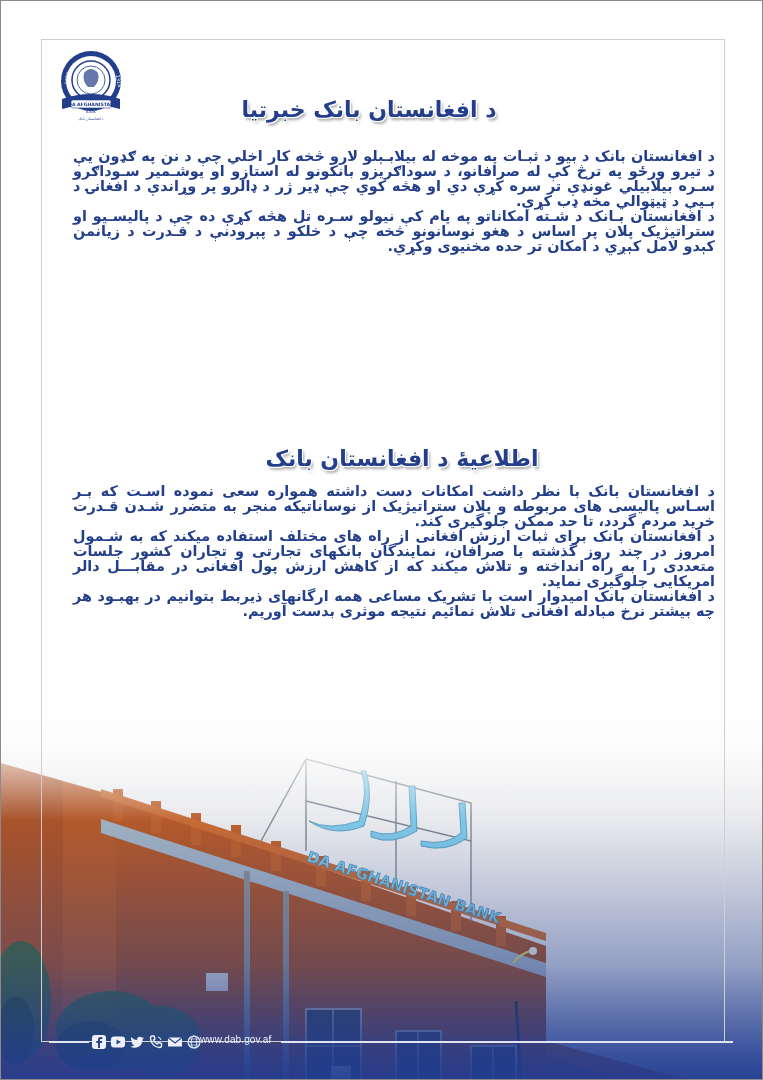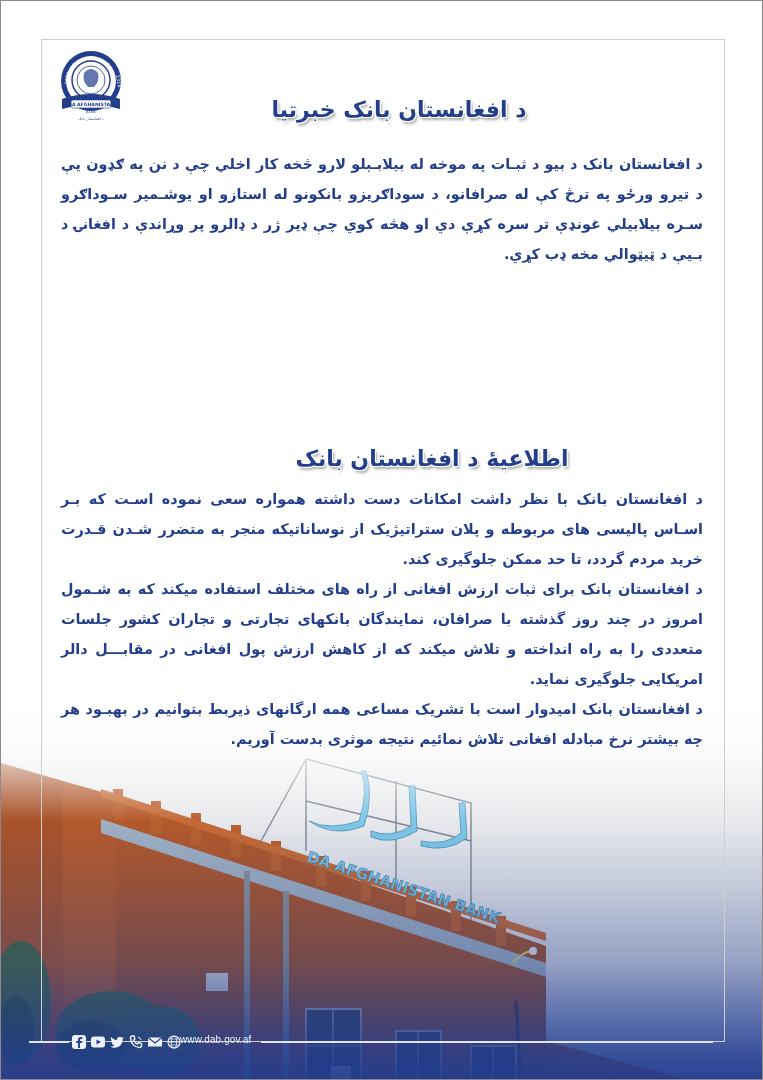--- a/index.html
+++ b/index.html
@@ -19,35 +19,35 @@
     .photo-blue { position: absolute; left: 0; top: 820px; width: 763px; height: 260px;
       background: linear-gradient(to bottom, rgba(35,62,140,0) 0%, rgba(35,62,140,0.35) 55%, rgba(33,60,145,0.85) 90%, rgba(33,60,145,0.95) 100%); }
 
     
     .frame { position: absolute; left: 40px; top: 38px; width: 684px; height: 1003px; border: 1.5px solid #cfcfcf; }
 
     
     .logo { position: absolute; left: 55px; top: 48px; width: 70px; height: 74px; }
 
     
-    .heading { position: absolute; left: 56px; width: 684px; text-align: center; direction: rtl;
+    .heading { position: absolute; left: 26px; width: 684px; text-align: center; direction: rtl;
       font-family: "DejaVu Sans", sans-serif; font-weight: bold; color: #233e8b;
       text-shadow: 0 0 1px #ffffff, 1px 1px 0 #ffffff, -1px -1px 0 #ffffff, 1px -1px 0 #ffffff, -1px 1px 0 #ffffff, 2px 3px 3px rgba(0,0,0,0.35); }
     .heading-1 { top: 96px; font-size: 22px; letter-spacing: 0; }
     .heading-2 { top: 445px; font-size: 22px; margin-left: 33px; }
 
     
-    .text-block { position: absolute; left: 60px; width: 642px; direction: rtl; text-align: justify; text-align-last: right;
-      font-family: "DejaVu Sans", sans-serif; font-weight: bold; font-size: 14.4px; line-height: 30px; color: #233e8b; }
+    .text-block { position: absolute; left: 72px; width: 642px; direction: rtl; text-align: justify; text-align-last: right;
+      font-family: "DejaVu Sans", sans-serif; font-weight: bold; font-size: 14.4px; line-height: 15px; color: #233e8b; }
     .text-block p { margin: 0; }
     .block-1 { top: 148px; }
     .block-2 { top: 483px; }
 
     
-    .footer { position: absolute; left: 28px; top: 1029px; width: 684px; height: 24px; }
+    .footer { position: absolute; left: 48px; top: 1029px; width: 684px; height: 24px; }
     .footer-line-left { position: absolute; left: 0; top: 11px; width: 40px; height: 1.5px; background: #dfe5f3; }
     .footer-line-right { position: absolute; left: 232px; top: 11px; width: 452px; height: 1.5px; background: #dfe5f3; }
     .footer-icons { position: absolute; left: 42px; top: 2px; height: 20px; display: flex; align-items: center; gap: 3px; }
     .footer-icon { width: 16px; height: 16px; display: inline-flex; align-items: center; justify-content: center; }
     .footer-icon svg { width: 16px; height: 16px; display: block; }
     .footer-url { position: absolute; left: 151px; top: 4px; font-family: "Liberation Sans", sans-serif; font-size: 10px; color: #eef1fa; letter-spacing: 0.1px; }
   </style>
 </head>
 <body>
 
@@ -162,20 +162,21 @@
       <rect x="15" y="51" width="40" height="8" rx="2" fill="#ffffff" stroke="#233e8b" stroke-width="0.6"></rect>
       <text x="35" y="57" font-size="4.6" fill="#233e8b" text-anchor="middle" font-family="DejaVu Sans, sans-serif" font-weight="bold">DA AFGHANISTAN</text>
       <text x="35" y="64" font-size="3.6" fill="#233e8b" text-anchor="middle" font-family="DejaVu Sans, sans-serif">BANK</text>
       <text x="35" y="71" font-size="3.6" fill="#233e8b" text-anchor="middle" font-family="DejaVu Sans, sans-serif">د افغانستان بانک</text>
     </svg>
   </div>
 
   <h1 class="heading heading-1">د افغانستان بانک خبرتیا</h1>
   <div class="text-block block-1">
     <p>د افغانستان بانک د بيو د ثبـات په موخه له بيلابـېلو لارو څخه کار اخلي چې د نن په ګډون يې د تيرو ورځو په ترڅ کې له صرافانو، د سوداګريزو بانکونو له استازو او يوشـمير سـوداګرو سـره بيلابيلي غونډې تر سره کړې دي او هڅه کوي چې ډير ژر د ډالرو پر وړاندې د افغانۍ د بـيې د ټيټوالي مخه ډب کړي.</p>
+    <p>د افغانستان بـانک د شـته امکاناتو په پام کې نيولو سـره تل هڅه کړې ده چې د پاليسـيو او ستراتيژيک پلان پر اساس د هغو نوسانونو څخه چې د خلکو د پېرودنې د قـدرت د زيانمن کېدو لامل کېږي د امکان تر حده مخنيوی وکړي.</p>
   </div>
 
   <h2 class="heading heading-2">اطلاعیهٔ د افغانستان بانک</h2>
   <div class="text-block block-2">
     <p>د افغانستان بانک با نظر داشت امکانات دست داشته همواره سعی نموده اسـت که بـر اسـاس پالیسی های مربوطه و پلان ستراتیژیک از نوساناتیکه منجر به متضرر شـدن قـدرت خرید مردم گردد، تا حد ممکن جلوگیری کند.</p>
     <p>د افغانستان بانک برای ثبات ارزش افغانی از راه های مختلف استفاده میکند که به شـمول امروز در چند روز گذشته با صرافان، نمایندگان بانکهای تجارتی و تجاران کشور جلسات متعددی را به راه انداخته و تلاش میکند که از کاهش ارزش پول افغانی در مقابـــل دالر امریکایی جلوگیری نماید.</p>
     <p>د افغانستان بانک امیدوار است با تشریک مساعی همه ارگانهای ذیربط بتوانیم در بهبـود هر چه بیشتر نرخ مبادله افغانی تلاش نمائیم نتیجه موثری بدست آوریم.</p>
   </div>
 
   <div class="footer">

